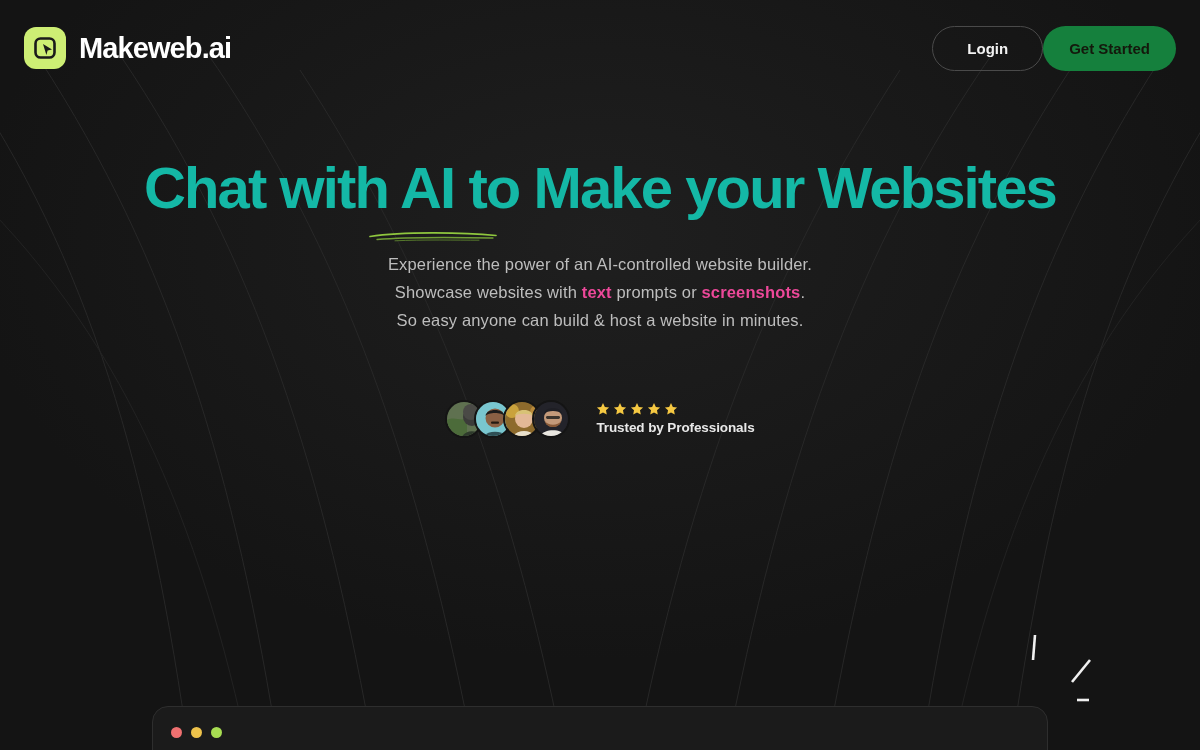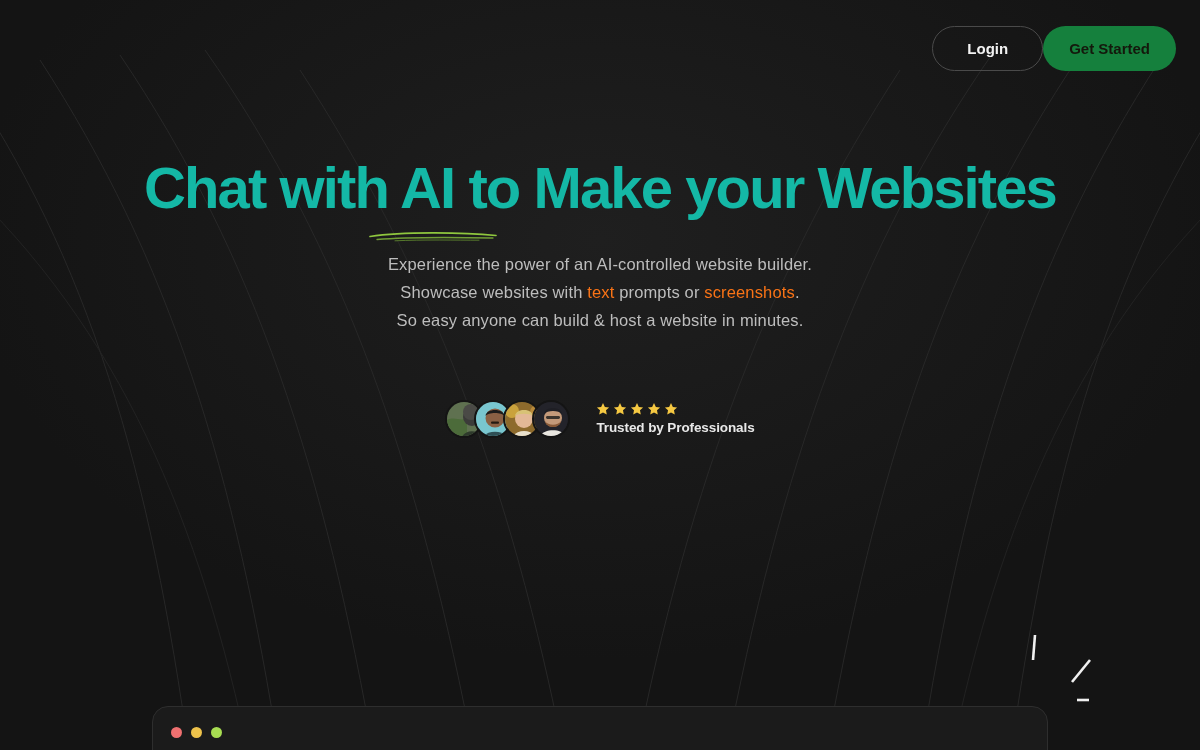--- a/index.html
+++ b/index.html
@@ -111,21 +111,21 @@
     width:132px; height:16px;
     pointer-events:none;
   }
   .subtitle {
     margin-top:31px;
     color:#bdbdbd;
     font-size:16.5px;
     line-height:28px;
     letter-spacing:0.15px;
   }
-  .subtitle b { color:#f97316; font-weight:normal; }
+  .subtitle b { color:#ec4899; font-weight:bold; }
 
   .cta-wrap { margin-top:42px; }
   .btn-cta {
     background:transparent;
     border:1.5px solid #9cd94f;
     border-radius:999px;
     color:#ffffff;
     font-size:18px; font-weight:bold;
     padding:19px 56px;
     cursor:pointer;
@@ -196,20 +196,29 @@
     </g>
     <g stroke="#242424" stroke-width="1" fill="none" opacity="0.9">
       <path d="M-40 180 C 120 330, 200 520, 250 760"></path>
       <path d="M1240 180 C 1080 330, 1000 520, 950 760"></path>
     </g>
   </svg>
   <div class="bg-vignette"></div>
 
   <div class="navbar">
 
+    <div class="brand">
+      <span class="brand-mark">
+        <svg width="28" height="28" viewBox="0 0 28 28">
+          <rect x="4.5" y="4.5" width="19" height="19" rx="5" ry="5" fill="none" stroke="#1a1a1a" stroke-width="2.6"></rect>
+          <path d="M12 10 L21 15.4 L16.6 16.6 L15.4 21 Z" fill="#1a1a1a"></path>
+        </svg>
+      </span>
+      <span class="brand-name">Makeweb.ai</span>
+    </div>
 
 
     <div class="nav-actions">
       <button class="btn-login">Login</button>
       <button class="btn-getstarted">Get Started</button>
     </div>
   </div>
 
   <div class="hero">
 

